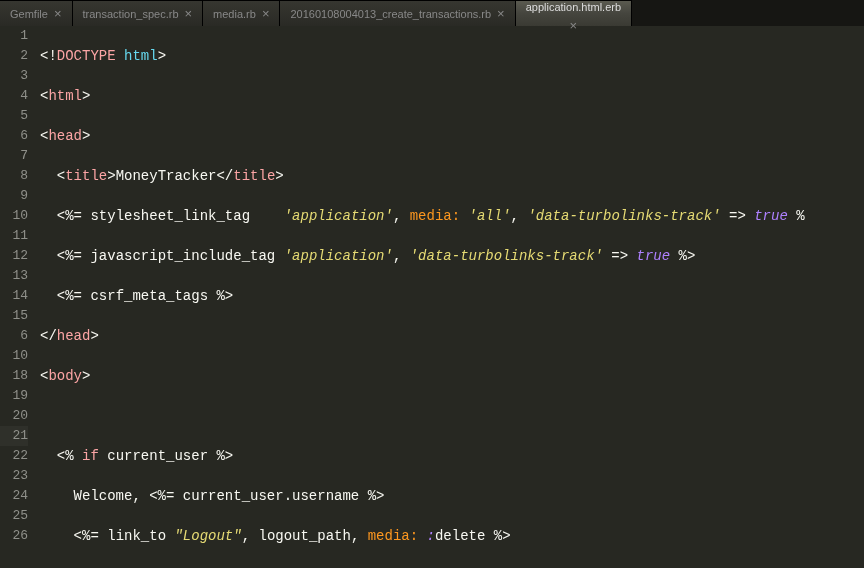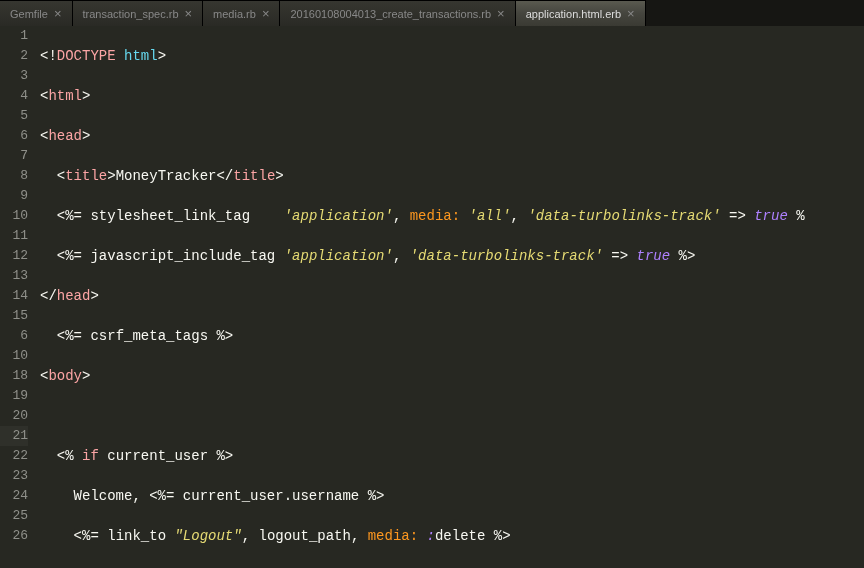--- a/index.html
+++ b/index.html
@@ -27,20 +27,21 @@
   border-right: 1px solid #000;
   border-top: 1px solid #000;
   color: #888;
   cursor: pointer;
   gap: 6px;
   background: linear-gradient(to bottom, #363630, #2a2a25);
 }
 .tab.active {
   background: linear-gradient(to bottom, #5a5a50, #45453e 50%, #3a3a33);
   color: #ddd;
+  flex-direction: column;
 }
 .tab .close {
   font-size: 13px;
   color: #888;
   line-height: 1;
 }
 .editor {
   display: flex;
   height: calc(100% - 26px);
   line-height: 20px;
@@ -124,22 +125,22 @@
       <div class="line">25</div>
       <div class="line">26</div>
     </div>
   <div class="code">
 <div class="line"><span class="c-white">&lt;!</span><span class="c-pink">DOCTYPE</span><span class="c-white"> </span><span class="c-blue">html</span><span class="c-white">&gt;</span></div>
 <div class="line"><span class="c-white">&lt;</span><span class="c-pink">html</span><span class="c-white">&gt;</span></div>
 <div class="line"><span class="c-white">&lt;</span><span class="c-pink">head</span><span class="c-white">&gt;</span></div>
 <div class="line"><span class="c-white">  &lt;</span><span class="c-pink">title</span><span class="c-white">&gt;</span><span class="c-white">MoneyTracker</span><span class="c-white">&lt;/</span><span class="c-pink">title</span><span class="c-white">&gt;</span></div>
 <div class="line"><span>  </span><span class="c-white">&lt;%=</span><span> </span><span class="c-white">stylesheet_link_tag</span><span>    </span><span class="c-yellow">'application'</span><span class="c-white">, </span><span class="c-orange">media:</span><span> </span><span class="c-yellow">'all'</span><span class="c-white">, </span><span class="c-yellow">'data-turbolinks-track'</span><span class="c-white"> =&gt; </span><span class="c-purple">true</span><span> </span><span class="c-white">%</span></div>
 <div class="line"><span>  </span><span class="c-white">&lt;%=</span><span> </span><span class="c-white">javascript_include_tag</span><span> </span><span class="c-yellow">'application'</span><span class="c-white">, </span><span class="c-yellow">'data-turbolinks-track'</span><span class="c-white"> =&gt; </span><span class="c-purple">true</span><span> </span><span class="c-white">%&gt;</span></div>
+<div class="line"><span>  </span><span class="c-white">&lt;%=</span><span> </span><span class="c-white">csrf_meta_tags</span><span> </span><span class="c-white">%&gt;</span></div>
 <div class="line"><span class="c-white">&lt;/</span><span class="c-pink">head</span><span class="c-white">&gt;</span></div>
-<div class="line"><span>  </span><span class="c-white">&lt;%=</span><span> </span><span class="c-white">csrf_meta_tags</span><span> </span><span class="c-white">%&gt;</span></div>
 <div class="line"><span class="c-white">&lt;</span><span class="c-pink">body</span><span class="c-white">&gt;</span></div>
 <div class="line"></div>
 <div class="line"><span>  </span><span class="c-white">&lt;%</span><span> </span><span class="c-pink">if</span><span class="c-white"> current_user </span><span class="c-white">%&gt;</span></div>
 <div class="line"><span class="c-white">    Welcome, </span><span class="c-white">&lt;%=</span><span class="c-white"> current_user.username </span><span class="c-white">%&gt;</span></div>
 <div class="line"><span>    </span><span class="c-white">&lt;%=</span><span class="c-white"> link_to </span><span class="c-yellow">"Logout"</span><span class="c-white">, logout_path, </span><span class="c-orange">media:</span><span> </span><span class="c-purple">:</span><span class="c-white">delete </span><span class="c-white">%&gt;</span></div>
 <div class="line"></div>
 
 
 
 

